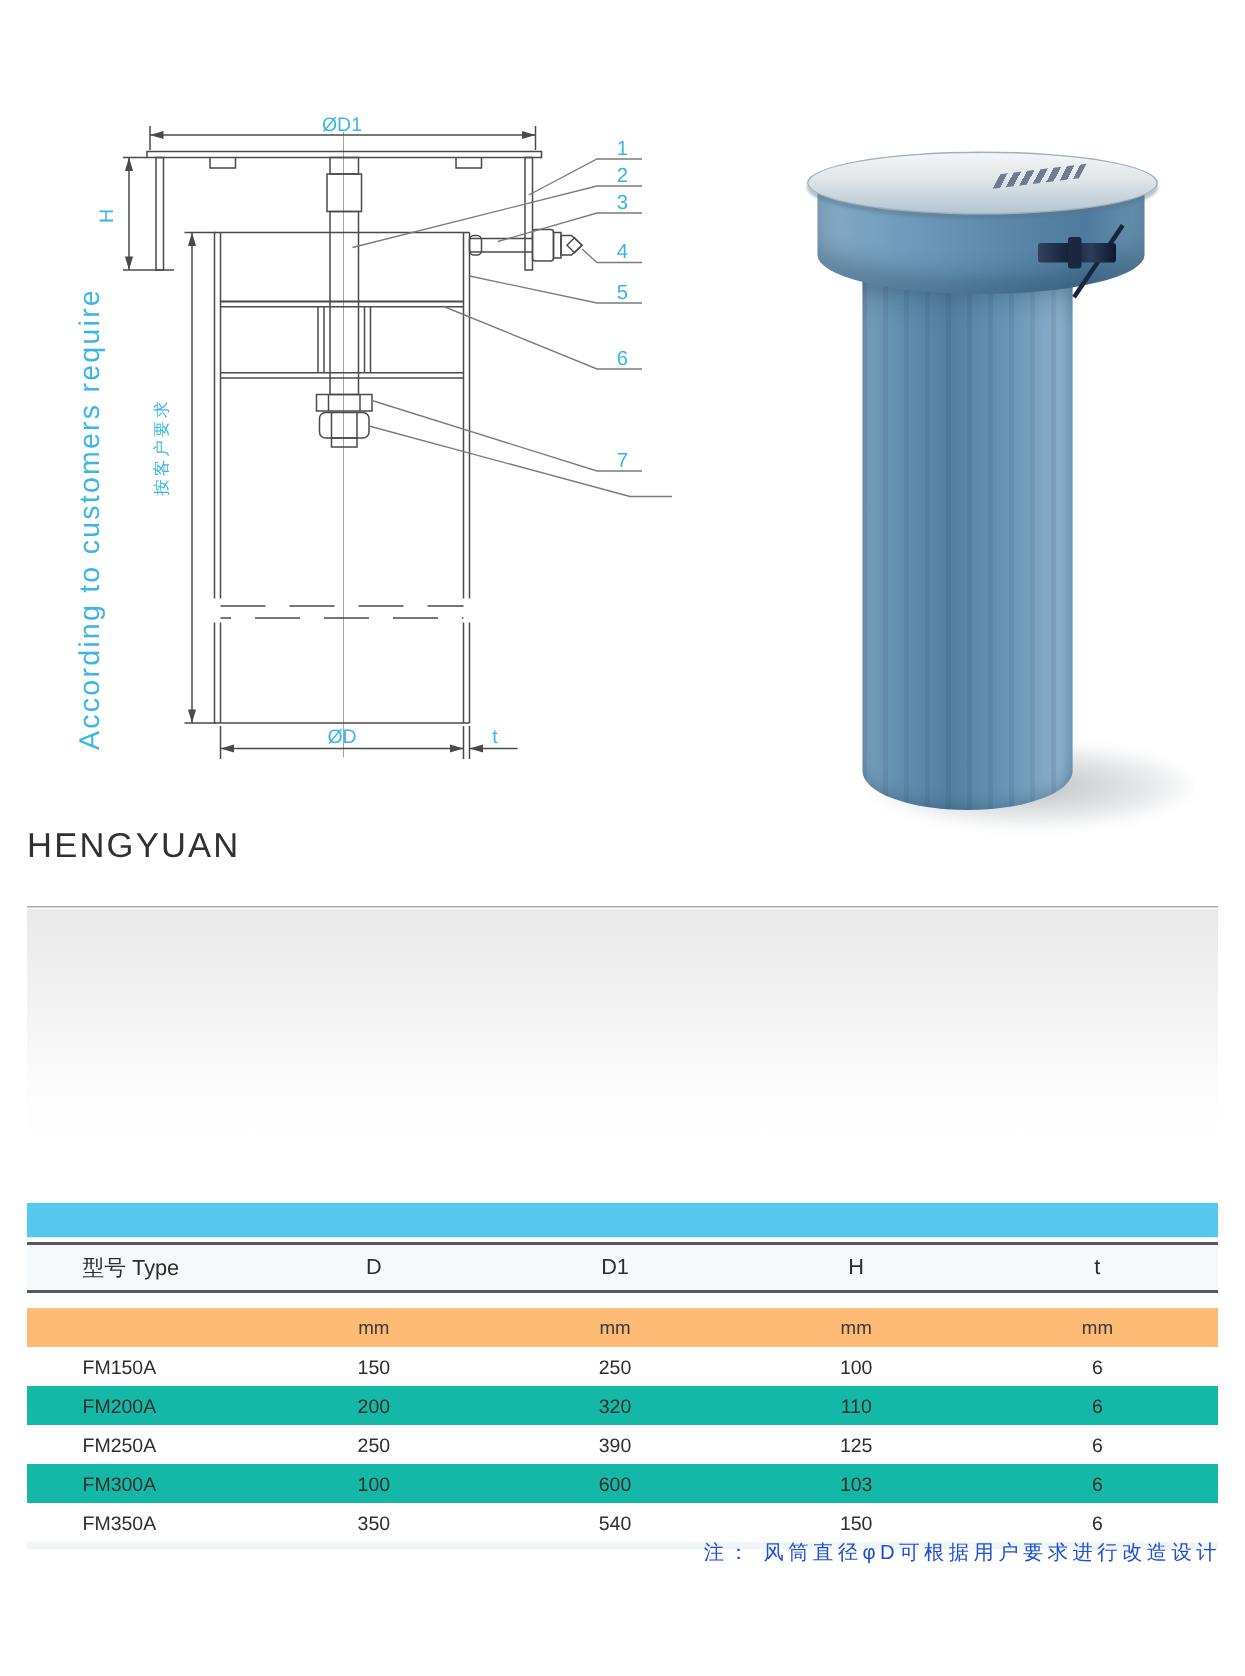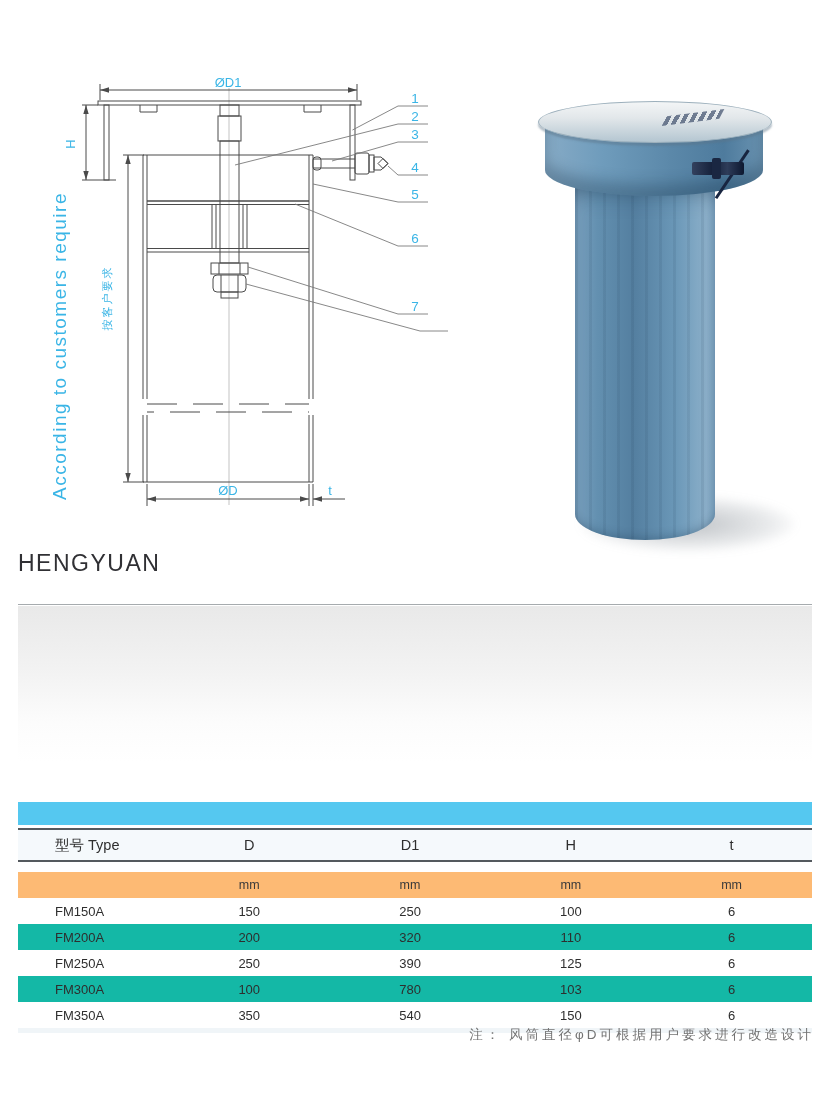--- a/index.html
+++ b/index.html
@@ -56,21 +56,21 @@
   .trow{display:flex;align-items:center;}
   .thead{height:30px;background:#f5f9fc;font-size:14.5px;color:#2e2e2e;}
   .tunits{height:26px;background:#fdba74;font-size:12.5px;color:#3a3a3a;margin-top:10px;}
   .tdata{height:26px;font-size:13px;color:#2e2e2e;background:#fff;}
   .tdata.alt{background:#14b8a6;}
   .c-type{width:19%;box-sizing:border-box;padding-left:37px;}
   .c-num{width:20.25%;text-align:center;}
   .tfoot{height:5px;background:#f0f5f8;}
 
   
-  #note{right:16px;top:1026px;text-align:center;color:#737373;}
+  #note{right:16px;top:1026px;text-align:center;color:#1d4ed8;}
   .note-zh{font-size:13.5px;letter-spacing:3px;}
   .note-en{font-size:14px;margin-top:3px;letter-spacing:.2px;}
 </style>
 </head>
 <body>
 
 <svg id="drawing" class="abs" viewBox="0 0 460 540" xmlns="http://www.w3.org/2000/svg">
   <g stroke="#4a4a4a" stroke-width="1" fill="none">
 
     <line x1="229" y1="88" x2="229" y2="505" stroke="#9a9a9a" stroke-width="0.6"></line>
@@ -244,21 +244,21 @@
   <div class="trow tdata">
     <div class="c-type">FM250A</div>
     <div class="c-num">250</div>
     <div class="c-num">390</div>
     <div class="c-num">125</div>
     <div class="c-num">6</div>
   </div>
   <div class="trow tdata alt">
     <div class="c-type">FM300A</div>
     <div class="c-num">100</div>
-    <div class="c-num">780</div>
+    <div class="c-num">600</div>
     <div class="c-num">103</div>
     <div class="c-num">6</div>
   </div>
   <div class="trow tdata">
     <div class="c-type">FM350A</div>
     <div class="c-num">350</div>
     <div class="c-num">540</div>
     <div class="c-num">150</div>
     <div class="c-num">6</div>
   </div>

